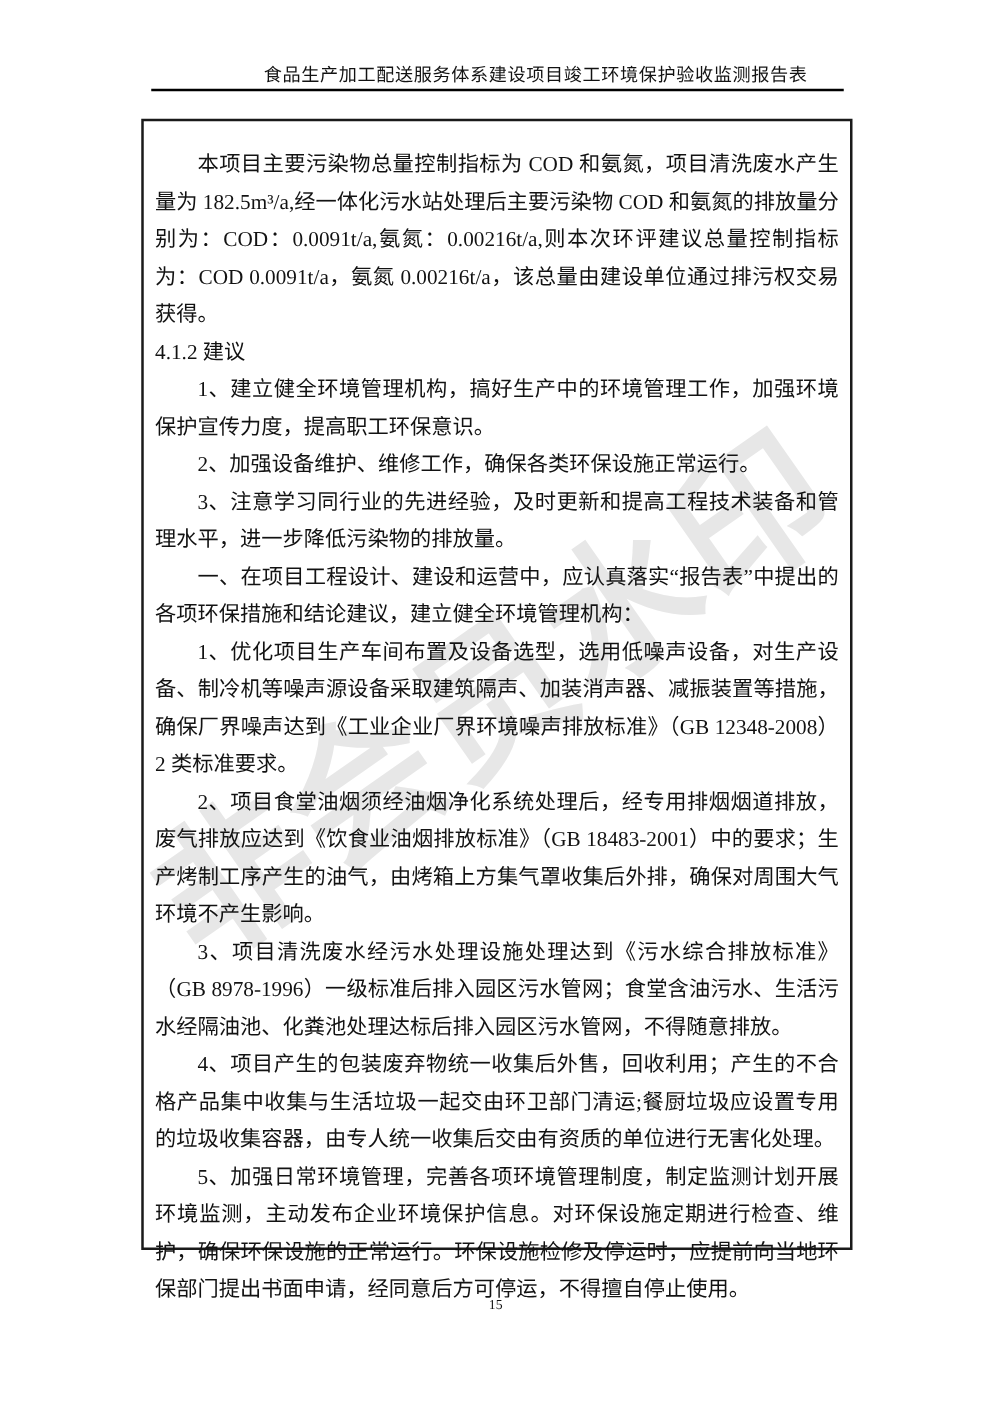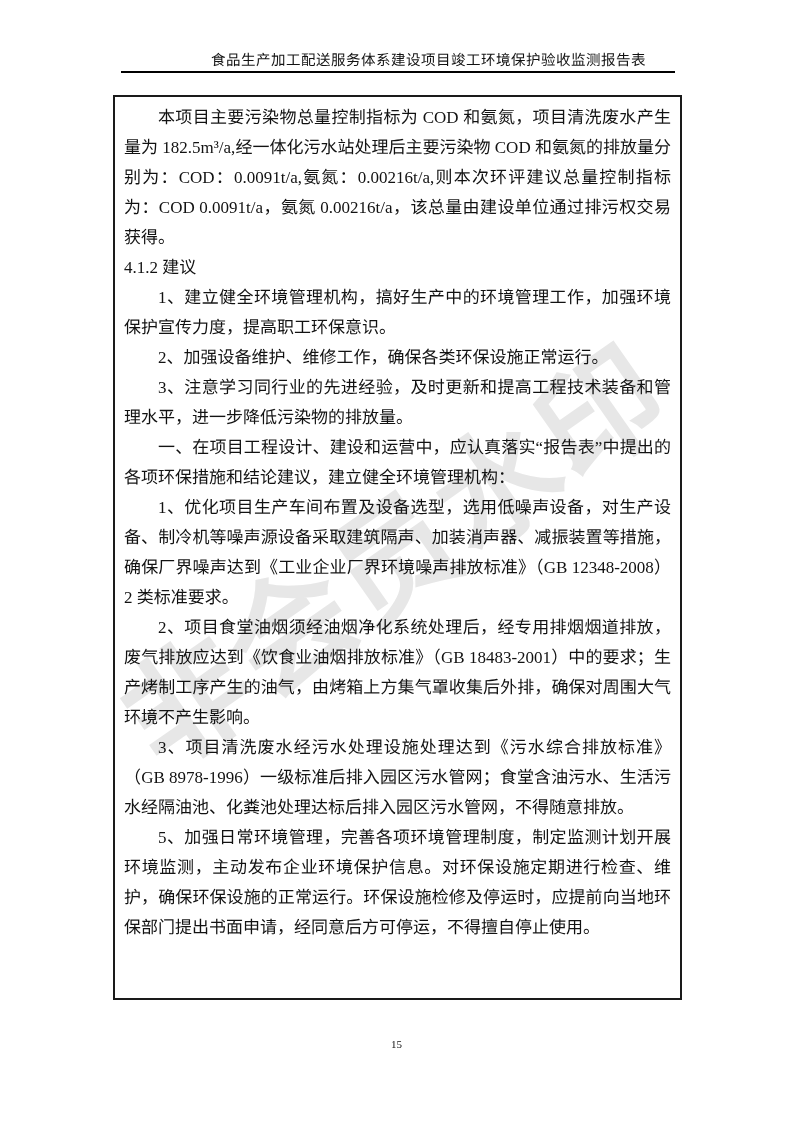--- a/index.html
+++ b/index.html
@@ -38,21 +38,21 @@
     top:71px; left:121px;
     width:554px; height:0;
     border-top:2px solid #000000;
   }
   .content-box {
     position:absolute;
     left:113px; top:95px;
     width:569px; height:905px;
     box-sizing:border-box;
     border:2px solid #1a1a1a;
-    padding:6px 9px 0 9px;
+    padding:20px 9px 0 9px;
   }
   .content-box p {
     margin:0;
     font-size:17px;
     line-height:30px;
     text-align:justify;
     text-justify:inter-ideograph;
   }
   .content-box p.body { text-indent:2em; }
   .content-box p.heading { font-weight:normal; text-indent:0; }
@@ -77,18 +77,19 @@
   <div class="content-box">
     <p class="body">本项目主要污染物总量控制指标为 COD 和氨氮，项目清洗废水产生量为 182.5m³/a,经一体化污水站处理后主要污染物 COD 和氨氮的排放量分别为：COD：0.0091t/a,氨氮：0.00216t/a,则本次环评建议总量控制指标为：COD 0.0091t/a，氨氮 0.00216t/a，该总量由建设单位通过排污权交易获得。</p>
     <p class="heading">4.1.2 建议</p>
     <p class="body">1、建立健全环境管理机构，搞好生产中的环境管理工作，加强环境保护宣传力度，提高职工环保意识。</p>
     <p class="body">2、加强设备维护、维修工作，确保各类环保设施正常运行。</p>
     <p class="body">3、注意学习同行业的先进经验，及时更新和提高工程技术装备和管理水平，进一步降低污染物的排放量。</p>
     <p class="body">一、在项目工程设计、建设和运营中，应认真落实“报告表”中提出的各项环保措施和结论建议，建立健全环境管理机构：</p>
     <p class="body">1、优化项目生产车间布置及设备选型，选用低噪声设备，对生产设备、制冷机等噪声源设备采取建筑隔声、加装消声器、减振装置等措施，确保厂界噪声达到《工业企业厂界环境噪声排放标准》（GB 12348-2008）2 类标准要求。</p>
     <p class="body">2、项目食堂油烟须经油烟净化系统处理后，经专用排烟烟道排放，废气排放应达到《饮食业油烟排放标准》（GB 18483-2001）中的要求；生产烤制工序产生的油气，由烤箱上方集气罩收集后外排，确保对周围大气环境不产生影响。</p>
     <p class="body">3、项目清洗废水经污水处理设施处理达到《污水综合排放标准》（GB 8978-1996）一级标准后排入园区污水管网；食堂含油污水、生活污水经隔油池、化粪池处理达标后排入园区污水管网，不得随意排放。</p>
+    <p class="body">4、项目产生的包装废弃物统一收集后外售，回收利用；产生的不合格产品集中收集与生活垃圾一起交由环卫部门清运;餐厨垃圾应设置专用的垃圾收集容器，由专人统一收集后交由有资质的单位进行无害化处理。</p>
     <p class="body">5、加强日常环境管理，完善各项环境管理制度，制定监测计划开展环境监测，主动发布企业环境保护信息。对环保设施定期进行检查、维护，确保环保设施的正常运行。环保设施检修及停运时，应提前向当地环保部门提出书面申请，经同意后方可停运，不得擅自停止使用。</p>
   </div>
 
   <div class="page-number">15</div>
 
 </div>
 
 </body></html>

